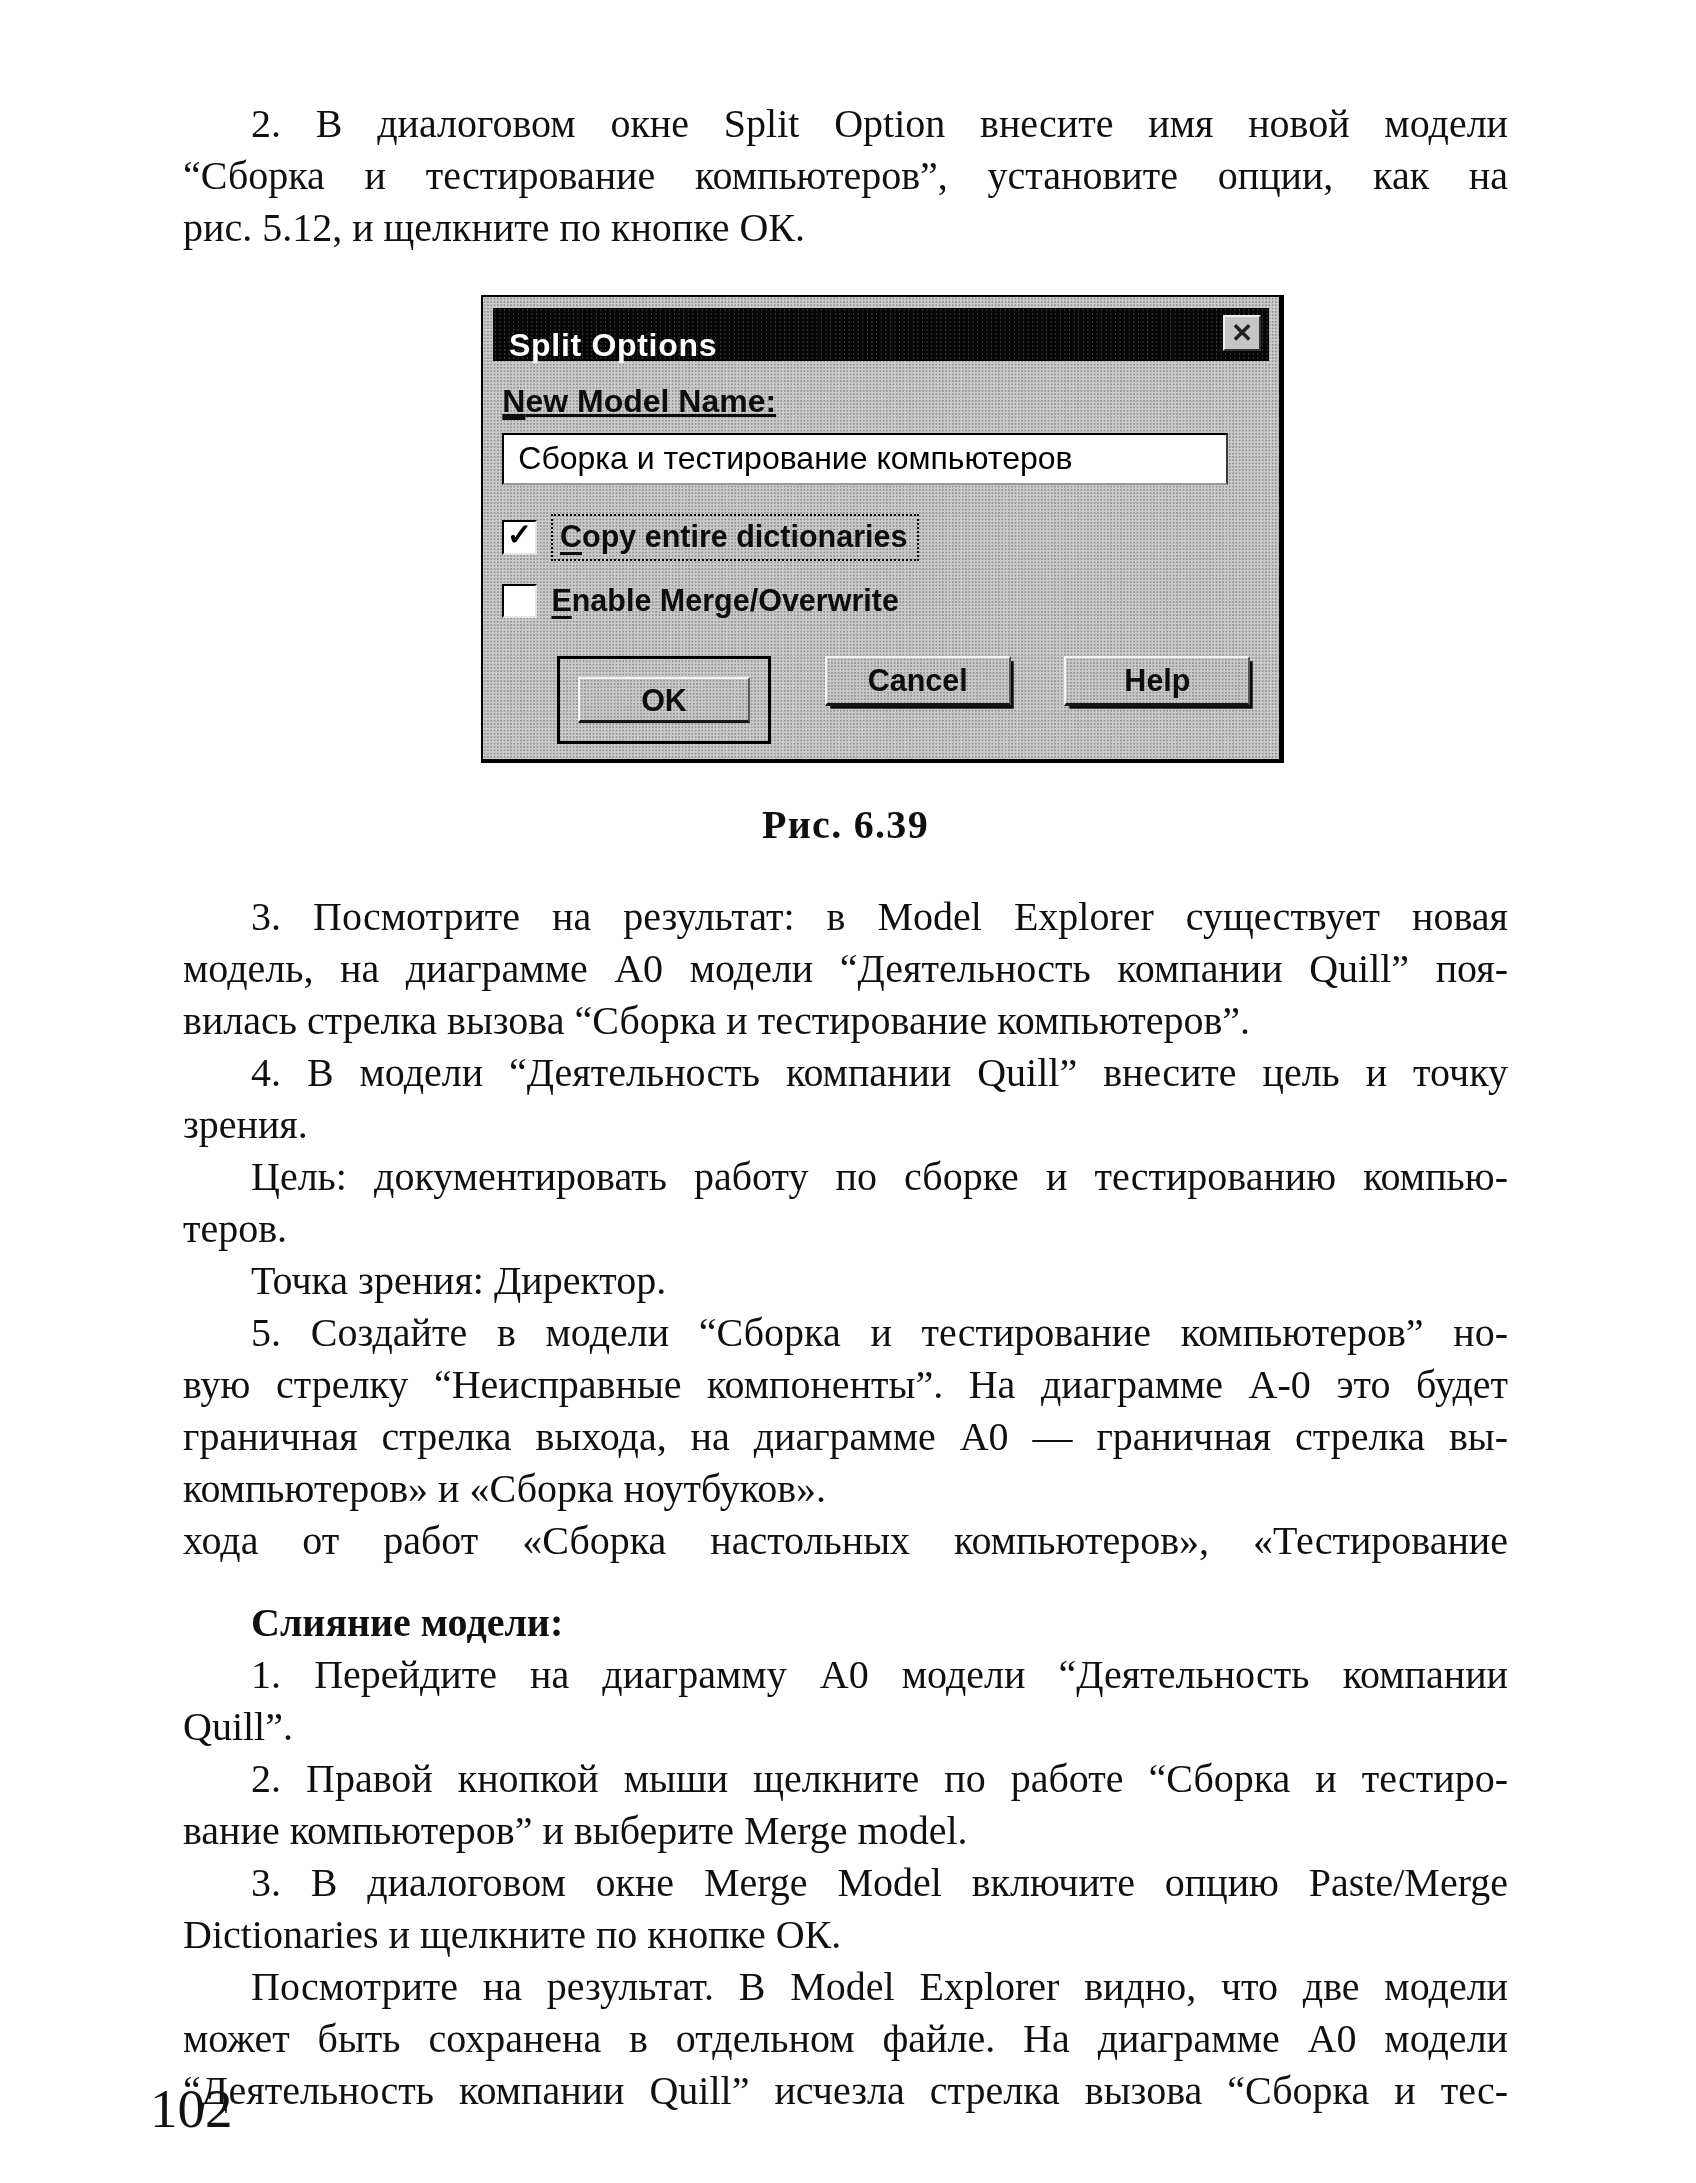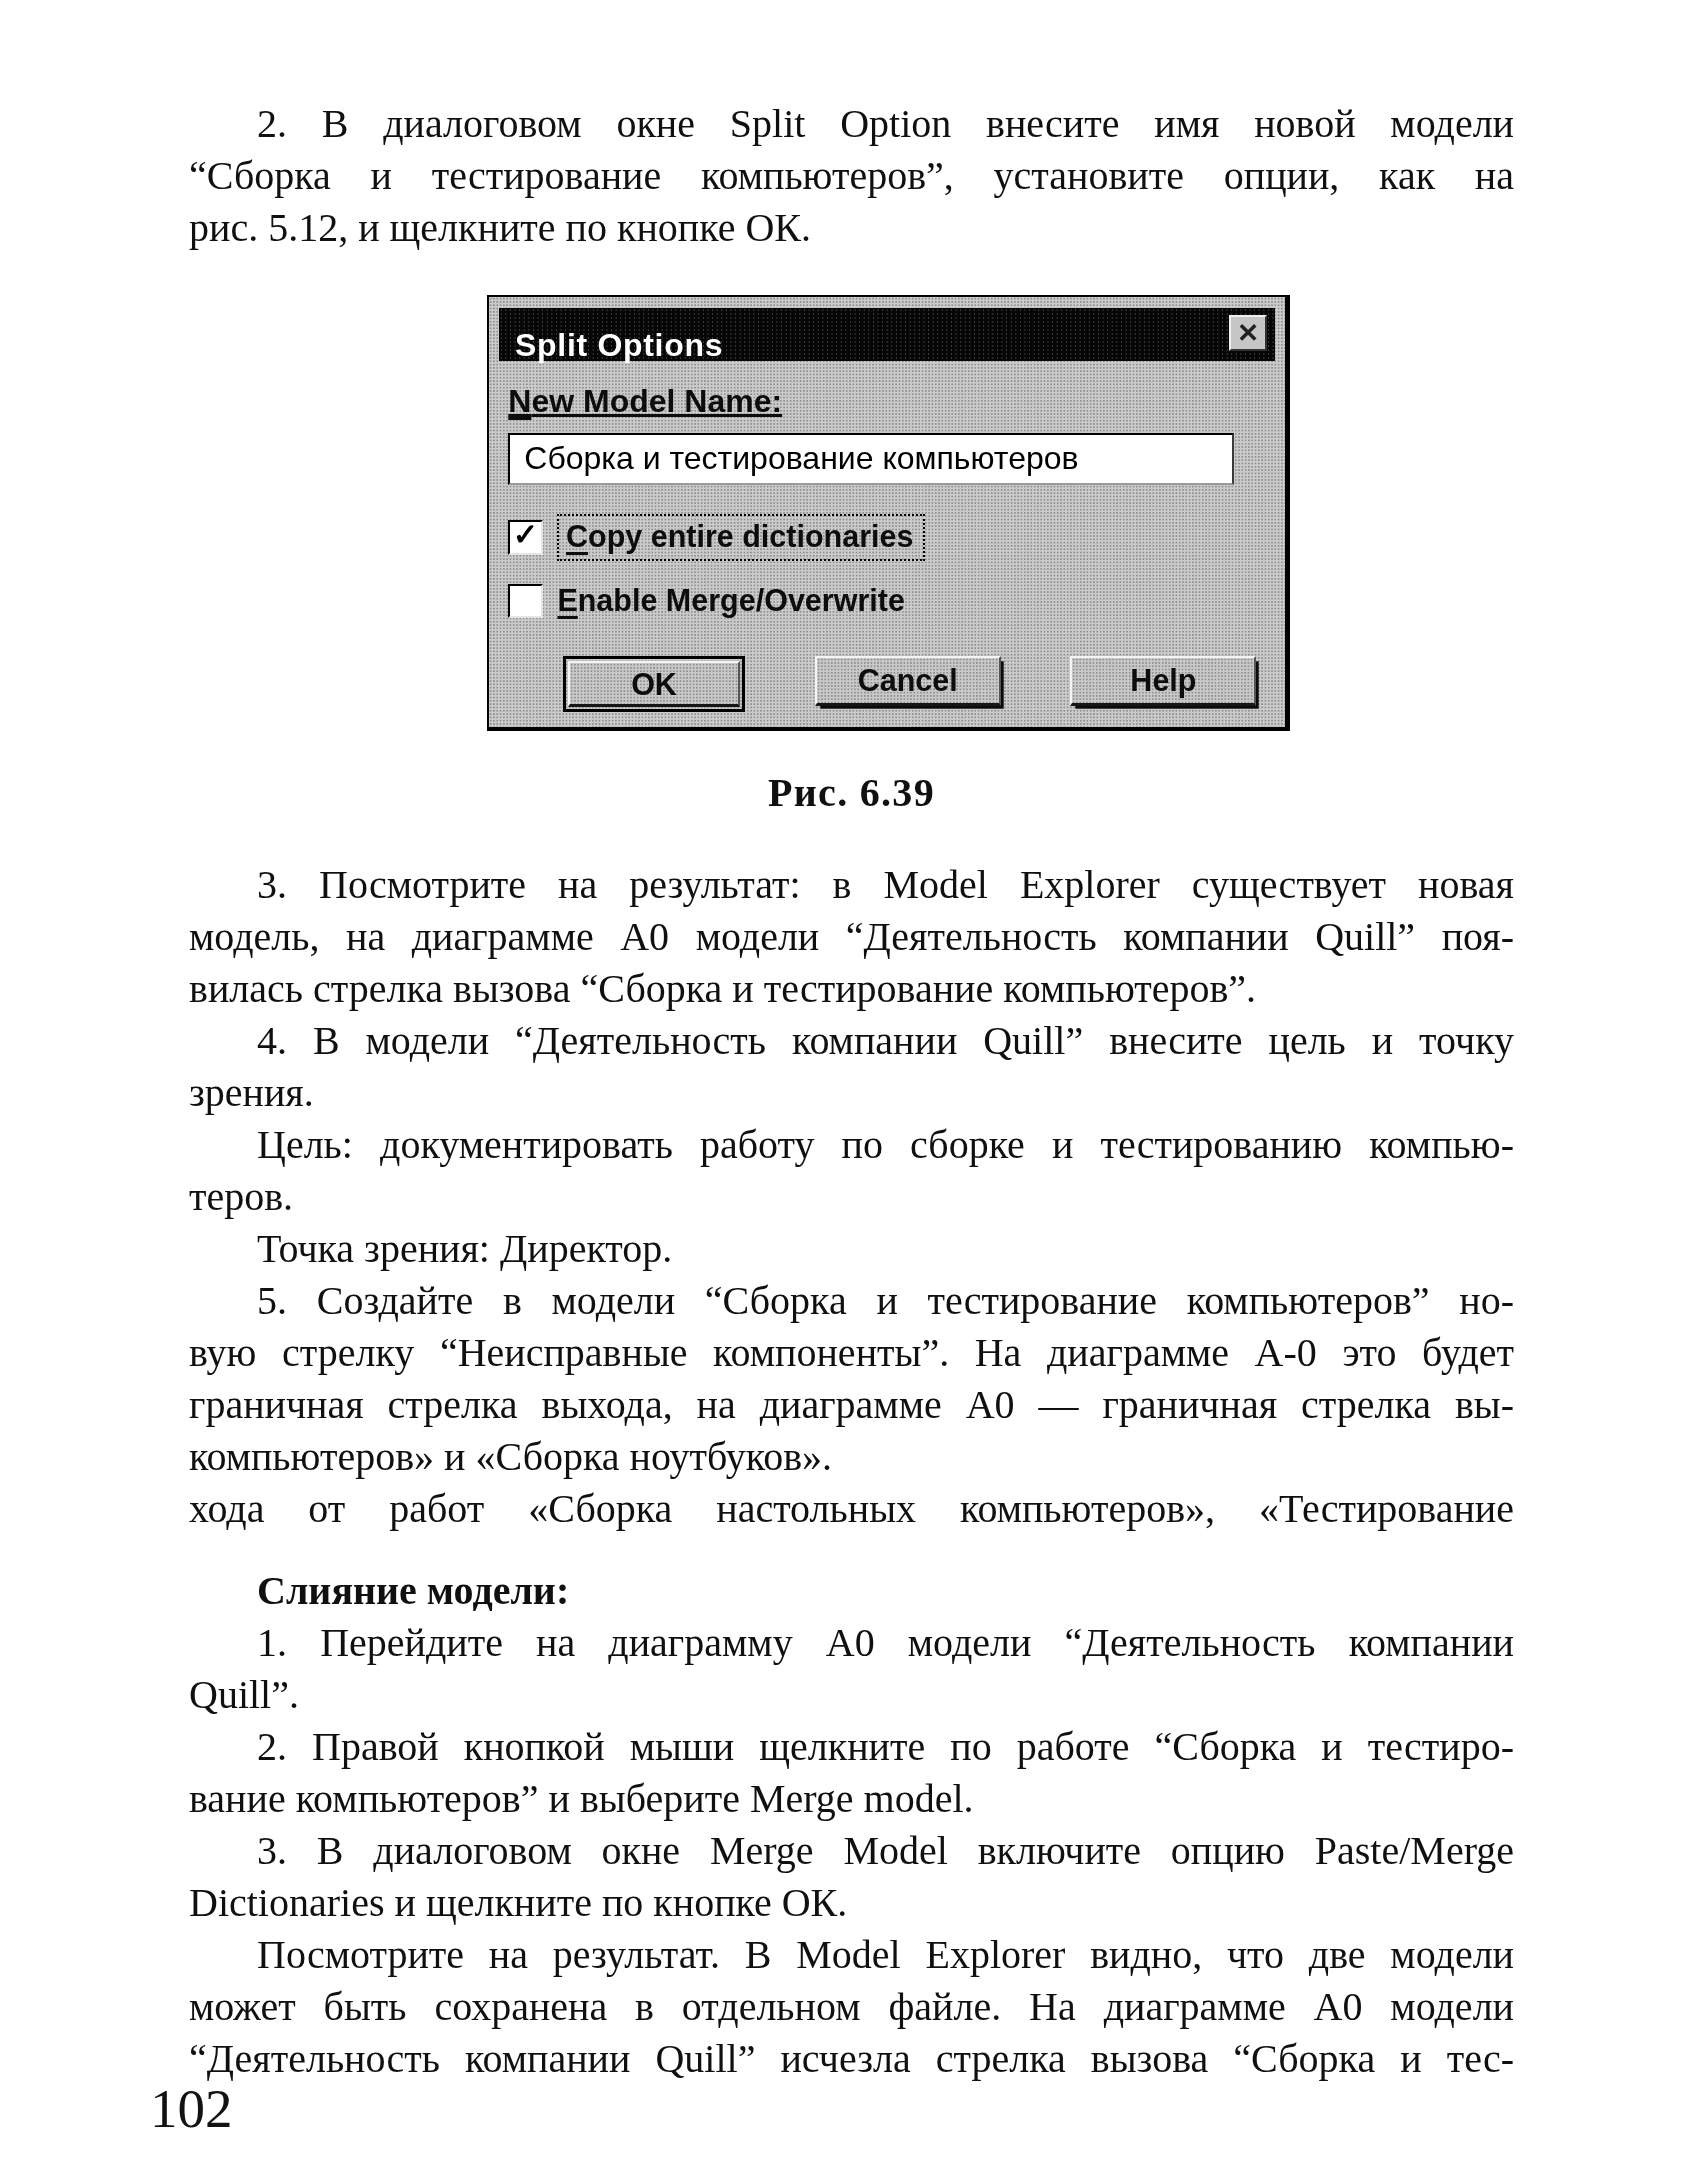--- a/index.html
+++ b/index.html
@@ -2,21 +2,21 @@
 <html style="font-size:10.6px"><head>
 <meta charset="utf-8">
 <style>
   html,body { margin:0; padding:0; background:#ffffff; }
   .page {
     position:relative; width:1696px; height:2183px; background:#ffffff;
     overflow:hidden; color:#121212;
     font-family:"Liberation Serif", serif;
   }
   .col {
-    position:absolute; left:189px; top:98px; width:1325px;
+    position:absolute; left:183px; top:98px; width:1325px;
     font-size:40px; line-height:52px; color:#101010;
   }
   .para { margin:0; padding:0; }
   .line { text-align:justify; text-align-last:justify; }
   .line.last { text-align-last:left; }
   .line.first { text-indent:68px; }
   .caption { margin-top:36px; text-align:center; font-weight:bold; letter-spacing:1.3px; }
   .heading { font-weight:bold; text-indent:68px; margin-top:30.5px; }
   .page-number { position:absolute; left:150px; top:2086px; font-size:55px; line-height:46px; }
 
@@ -54,21 +54,21 @@
   .check-row.second { margin-top:22.5px; }
   .checkbox {
     width:30.5px; height:30.5px; background:#fff; flex:0 0 auto;
     border:2px solid; border-color:#000 #e5e5e5 #e5e5e5 #000; box-sizing:content-box;
     display:flex; align-items:center; justify-content:center;
   }
   .check { font:bold 30.5px/30.5px "Liberation Sans", sans-serif; color:#000; margin-top:-5.3px; }
   .check-label { margin-left:14.6px; font:bold 30.5px/1.1 "Liberation Sans", sans-serif; color:#0d0d0d; }
   .check-label.focus { border:2px dotted #000; padding:4px 9.3px 6px 6.6px; }
   .btn-row { display:flex; justify-content:space-between; align-items:flex-start; margin:38px 18.6px 0 64px; }
-  .default-wrap { border:3.3px solid #000; padding:2px; display:inline-block; background:transparent; }
+  .default-wrap { border:3.3px solid #000; padding:18px; display:inline-block; background:transparent; }
   .btn {
     display:block; width:186px; height:50px; box-sizing:border-box;
     background-color:#c9c9c9;
     background-image:radial-gradient(circle,#8f8f8f 0.7px, rgba(0,0,0,0) 0.8px);
     background-size:3.3px 3.3px;
     border:0; border-top:2px solid #f4f4f4; border-left:2px solid #f4f4f4;
     border-right:2.7px solid #555; border-bottom:3.3px solid #161616;
     font:bold 30.5px/41px "Liberation Sans", sans-serif; color:#0d0d0d; text-align:center;
   }
   .default-wrap .btn { width:172px; height:46px; line-height:38px; }

